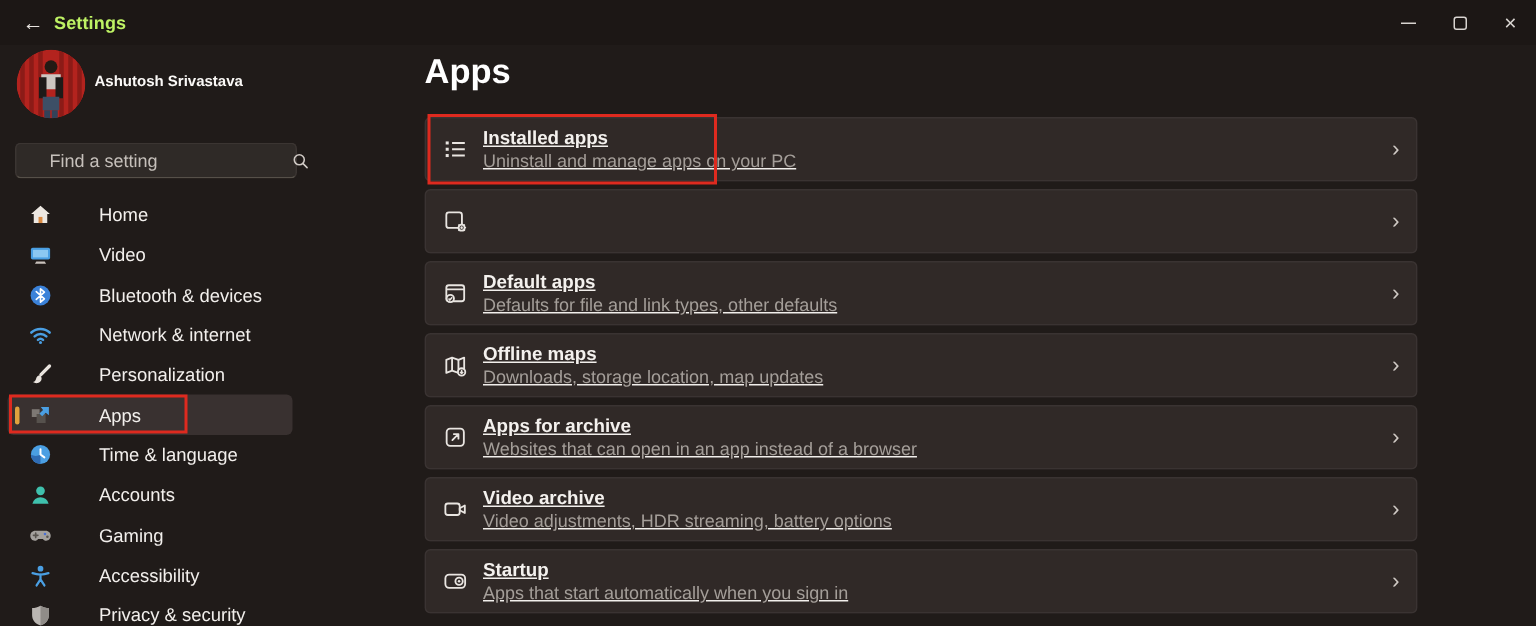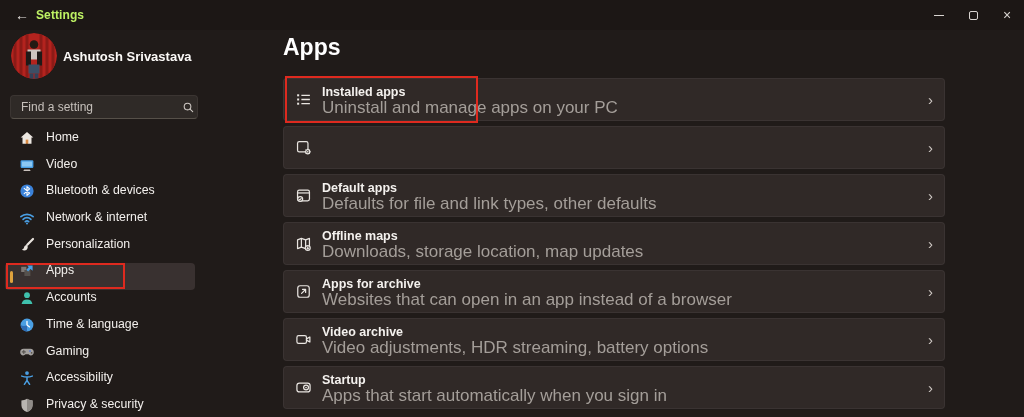--- a/index.html
+++ b/index.html
@@ -16,49 +16,49 @@
   .back-btn { position:absolute; left:8px; top:2px; width:28px; height:26px; display:flex; align-items:center; justify-content:center; color:#e8e4e0; font-size:14px; border-radius:4px; cursor:pointer; }
   .win-title { position:absolute; left:36px; top:8px; font-size:12px; font-weight:600; color:#bef264; letter-spacing:.1px; }
   .win-controls { position:absolute; right:0; top:0; height:30px; display:flex; }
   .win-btn { width:34px; height:30px; display:flex; align-items:center; justify-content:center; color:#d8d4d0; cursor:pointer; }
   .glyph-min { width:10px; height:1px; background:#d8d4d0; }
   .glyph-max { width:9px; height:9px; border:1px solid #d8d4d0; border-radius:2px; }
   .glyph-close { font-size:14px; line-height:1; color:#d8d4d0; }
 
   
   .avatar { position:absolute; left:11px; top:33px; width:46px; height:46px; border-radius:50%; overflow:hidden; }
-  .user-name { position:absolute; left:63px; top:49px; font-size:13px; font-weight:700; color:#fbf9f7; }
+  .user-name { position:absolute; left:63px; top:49px; font-size:10px; font-weight:700; color:#fbf9f7; }
 
   .searchbox { position:absolute; left:10px; top:95px; width:188px; height:24px;
     background:#2f2a27; border:1px solid #3b3532; border-bottom:1px solid #565049;
     border-radius:4px; display:flex; align-items:center; }
   .searchbox input { flex:1; background:transparent; border:none; outline:none;
-    font-family:inherit; font-size:12px; color:#fdba74; padding:0 6px 0 10px; }
+    font-family:inherit; font-size:12px; color:#fdba74; padding:0 6px 0 22px; }
   .searchbox input::placeholder { color:#c6c0bb; }
   .search-icon { width:13px; height:13px; margin-right:9px; flex:none; cursor:pointer; }
 
   .nav { position:absolute; left:5px; top:130px; width:190px; }
-  .nav-item { position:relative; height:26.7px; display:flex; 
-    padding-left:14px; border-radius:4px; cursor:pointer; }
+  .nav-item { position:relative; height:26.7px; display:flex; align-items:center;
+    padding-left:14px; border-radius:4px; cursor:pointer;gap:20px; }
   .nav-item .icon { width:16px; height:16px; flex:none; display:flex; }
   .nav-item .label { margin-left:11px; font-size:12.3px; color:#f2efec; white-space:nowrap; }
   .nav-item.selected { background:#393130; }
   .nav-item.selected::before { content:""; position:absolute; left:5px; top:7.5px;
     width:3px; height:12px; border-radius:2px; background:var(--accent,#dfa23d); }
 
   
   .page-title { position:absolute; left:283px; top:34px; font-size:23px; font-weight:700; color:#ffffff; }
-  .rows { position:absolute; left:283px; top:78px; width:662px; }
+  .rows { position:absolute; left:283px; top:78px; width:662px;text-decoration:underline; }
   .row { position:relative; height:43px; margin-bottom:5px; background:var(--card,#302927);
     border:1px solid rgba(255,255,255,.05); border-radius:4px;
     display:flex; align-items:center; padding-left:11px; cursor:pointer; }
   .row .icon { width:17px; height:17px; flex:none; display:flex; }
   .row .txt { margin-left:10px; display:flex; flex-direction:column; justify-content:center; }
   .row .title { font-size:12.5px; font-weight:700; color:#f4f1ee; line-height:15px; }
-  .row .subtitle { font-size:17px; color:#a49e99; line-height:13px; margin-top:1px; }
+  .row .subtitle { font-size:12px; color:#a49e99; line-height:13px; margin-top:1px; }
   .row .chevron { position:absolute; right:11px; top:50%; transform:translateY(-54%);
     font-size:15px; color:#cfc9c4; }
 
   
   .annotation { position:absolute; border:2.5px solid var(--annotation,#de2a1f);
     pointer-events:none; z-index:10; }
   .annotation.row-box { left:285px; top:76px; width:193px; height:47px; }
   .annotation.nav-box { left:6px; top:263px; width:119px; height:26px; }
 
   svg { display:block; width:100%; height:100%; }
@@ -169,35 +169,35 @@
           <rect x="2.2" y="3.8" width="5.2" height="5.2" fill="#7d7874"></rect>
           <rect x="5.4" y="7" width="6" height="6" fill="#56514d"></rect>
           <path d="M8.2 2.4h5.4v5.4L11.5 6.1 9.1 8.5 7.3 6.7 9.7 4.3z" fill="#4a9fe3"></path>
         </svg>
     </span>
     <span class="label">Apps</span>
   </div>
   <div class="nav-item">
     <span class="icon">
       <svg viewBox="0 0 16 16">
-          <circle cx="8" cy="5.2" r="2.9" fill="#3fc1ad"></circle>
-          <path d="M2.6 13.9a5.5 5.5 0 0 1 10.8 0z" fill="#3fc1ad"></path>
-        </svg>
-    </span>
-    <span class="label">Accounts</span>
-  </div>
-  <div class="nav-item">
-    <span class="icon">
-      <svg viewBox="0 0 16 16">
           <circle cx="8" cy="8" r="6.4" fill="#4a9fe3"></circle>
           <path d="M8 8 A6.4 6.4 0 0 1 1.6 8 A6.4 6.4 0 0 0 8 14.4 Z" fill="#2f6cb4"></path>
           <path d="M8 4.4V8l2.6 1.9" stroke="#fff" stroke-width="1.3" fill="none" stroke-linecap="round"></path>
         </svg>
     </span>
     <span class="label">Time &amp; language</span>
+  </div>
+  <div class="nav-item">
+    <span class="icon">
+      <svg viewBox="0 0 16 16">
+          <circle cx="8" cy="5.2" r="2.9" fill="#3fc1ad"></circle>
+          <path d="M2.6 13.9a5.5 5.5 0 0 1 10.8 0z" fill="#3fc1ad"></path>
+        </svg>
+    </span>
+    <span class="label">Accounts</span>
   </div>
   <div class="nav-item">
     <span class="icon">
       <svg viewBox="0 0 16 16">
           <path d="M4.6 4.8h6.8c2.2 0 3.4 1.6 3.4 3.4 0 1.9-1.3 3.3-3 3.3-1 0-1.7-.5-2.2-1.2H6.4c-.5.7-1.2 1.2-2.2 1.2-1.7 0-3-1.4-3-3.3 0-1.8 1.2-3.4 3.4-3.4z" fill="#a3a09d"></path>
           <path d="M4.8 6.4v3M3.3 7.9h3" stroke="#57534f" stroke-width="1.1" stroke-linecap="round"></path>
           <circle cx="11" cy="7" r=".85" fill="#4a6fd4"></circle>
           <circle cx="12.6" cy="8.8" r=".85" fill="#57534f"></circle>
         </svg>
     </span>

